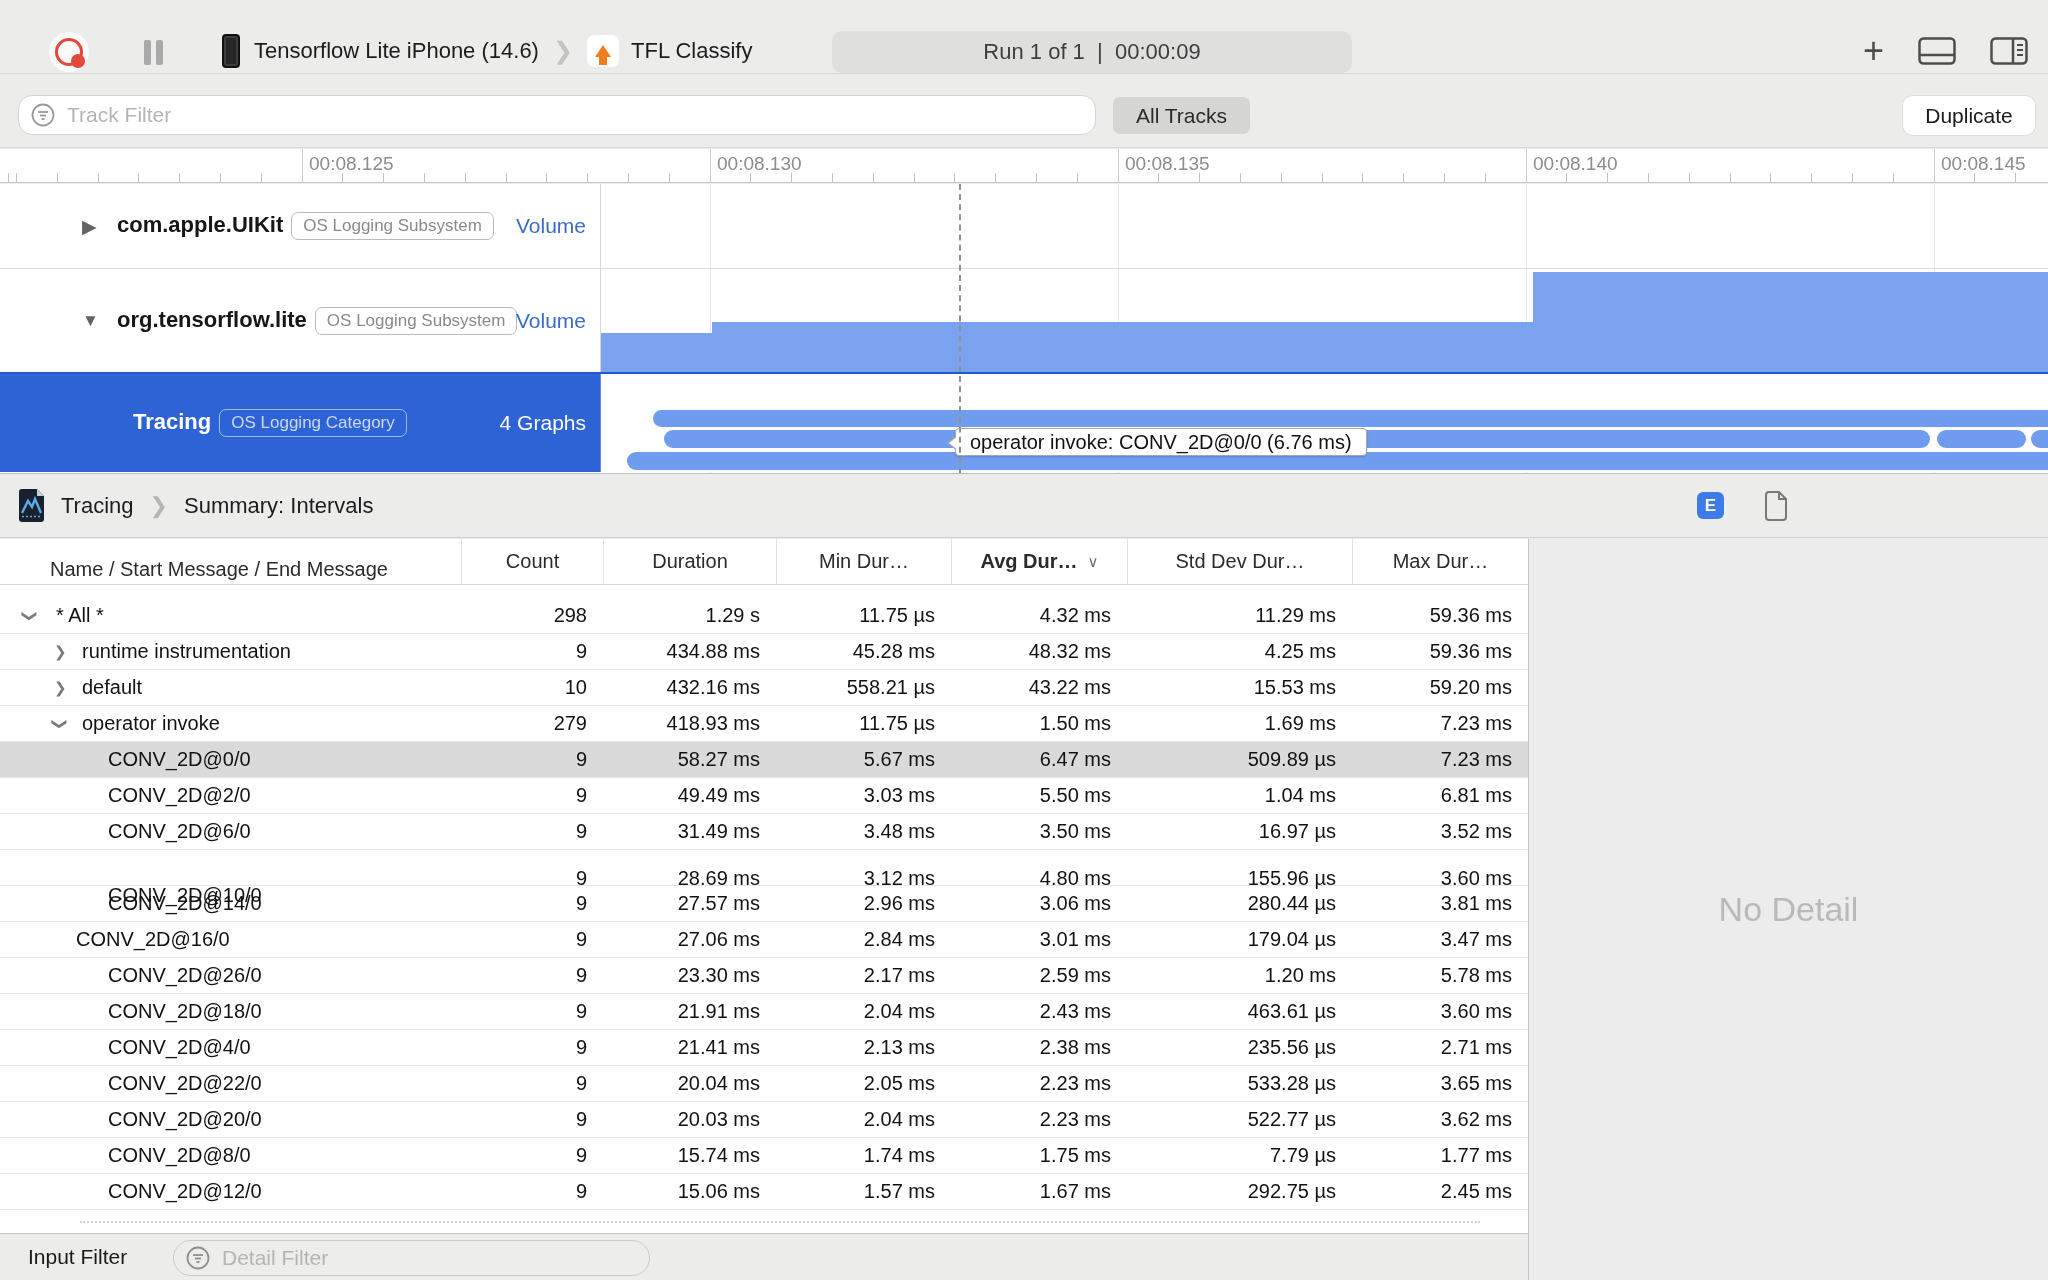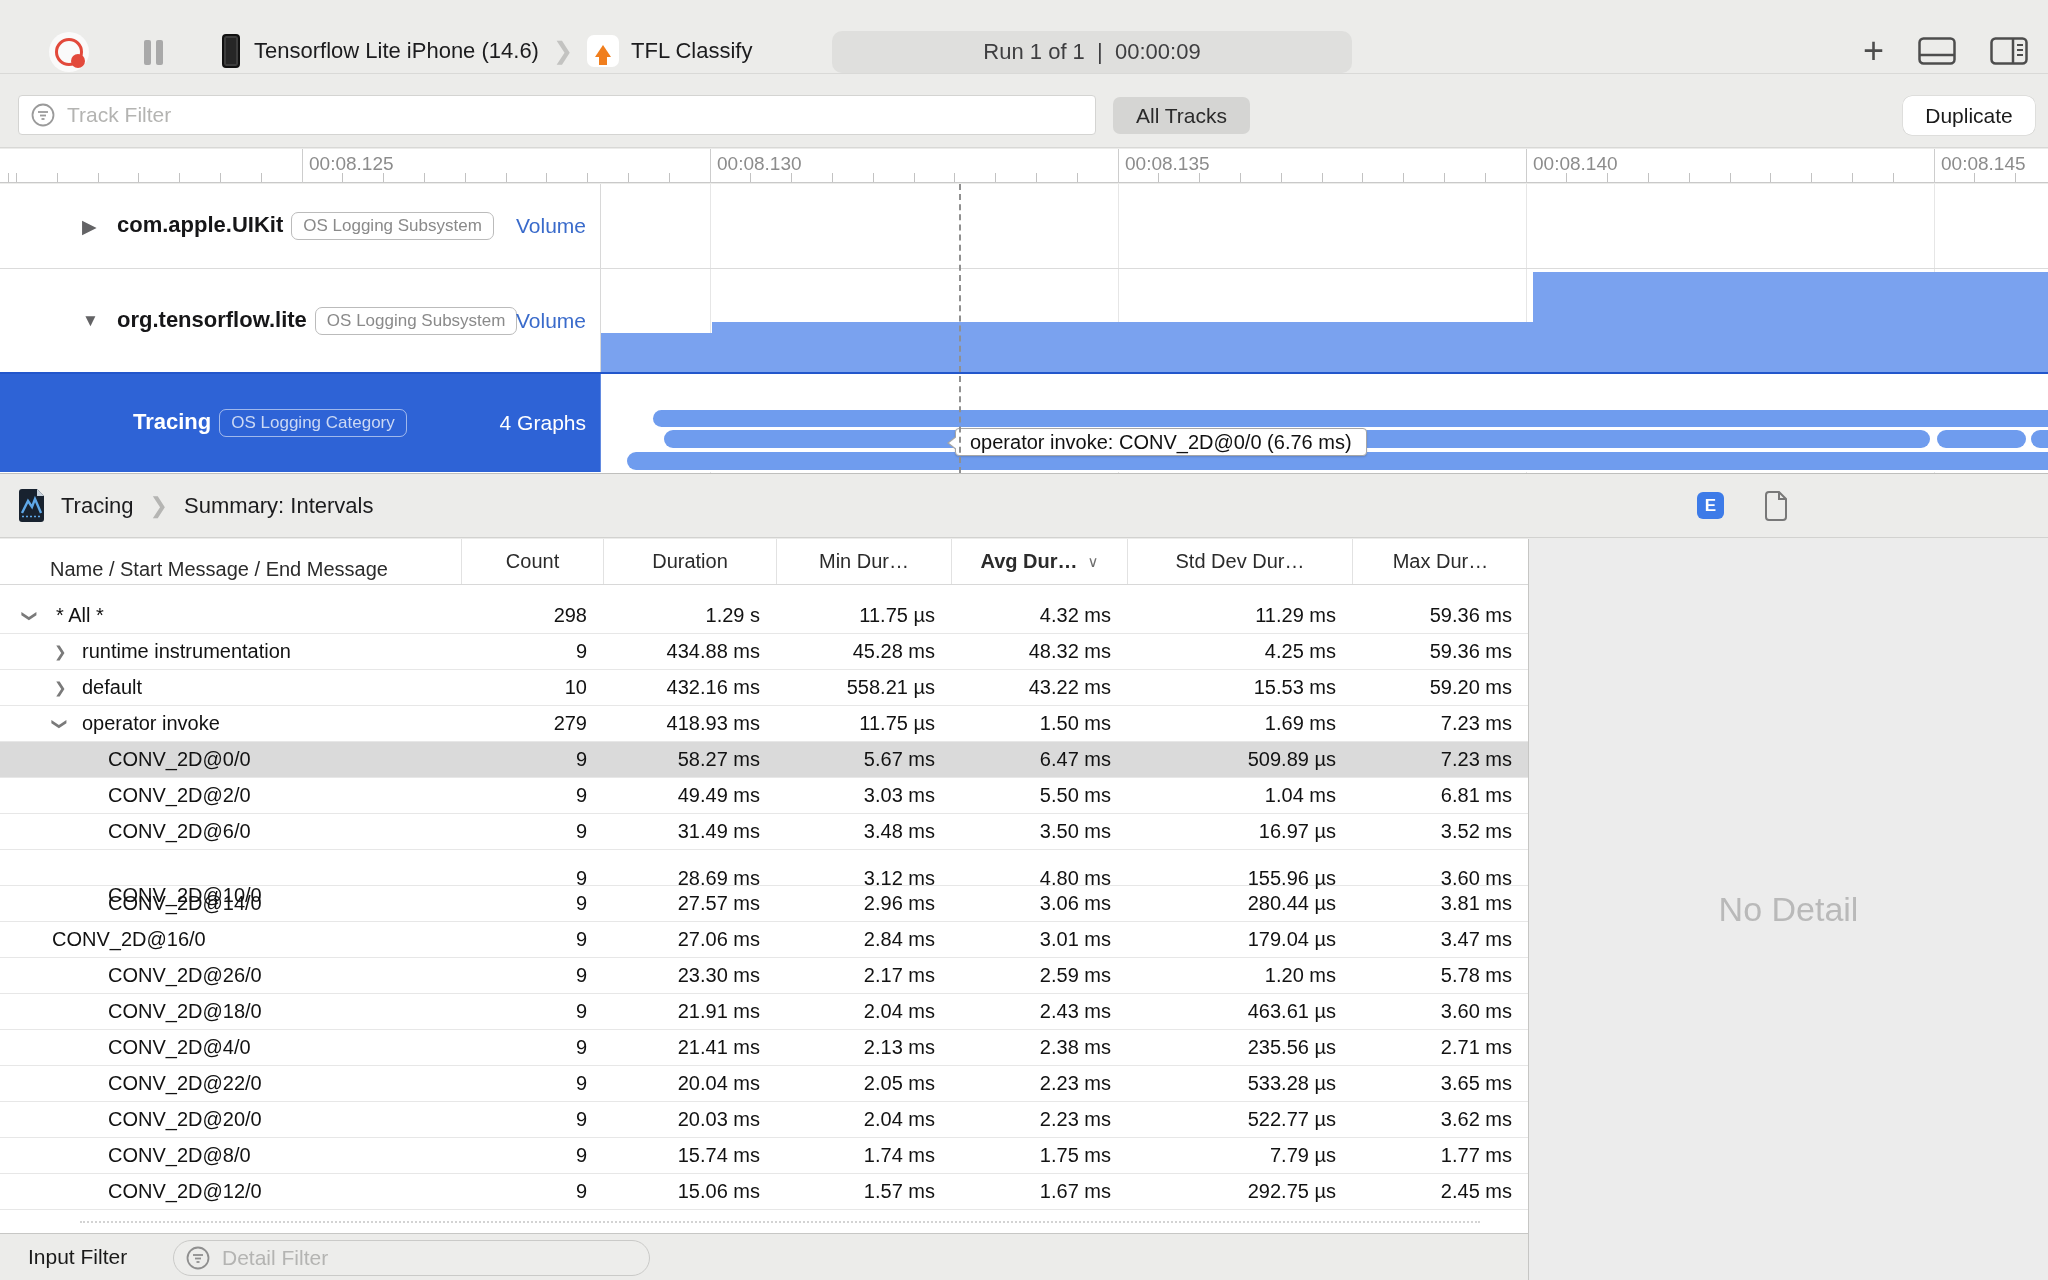--- a/index.html
+++ b/index.html
@@ -22,21 +22,21 @@
   .tf-icon { width:32px; height:32px; background:#fff; border-radius:7px; display:flex; align-items:center; justify-content:center; margin-right:12px; }
   .tf-arrow { width:0; height:0; border-left:8px solid transparent; border-right:8px solid transparent; border-bottom:12px solid #F07E1D; position:relative; }
   .tf-arrow:after { content:""; position:absolute; left:-4px; top:11px; width:8px; height:9px; background:#F07E1D; }
   .run-pill { position:absolute; left:832px; top:31px; width:520px; height:42px; background:#DFDFDD; border-radius:10px; display:flex; align-items:center; justify-content:center; font-size:22px; color:#3E3E40; white-space:pre; }
   .tb-right { position:absolute; right:20px; top:28px; height:46px; display:flex; align-items:center; gap:34px; }
   .plus-btn { font-size:36px; color:#4d4d4d; font-weight:300; line-height:36px; cursor:pointer; }
   .pane-btn { cursor:pointer; display:block; }
 
   
   .filterbar { position:absolute; left:0; top:75px; width:2048px; height:73px; background:#ECECEA; border-bottom:1px solid #D8D8D6; }
-  .tf-input { position:absolute; left:18px; top:20px; width:1078px; height:40px; background:#FFFFFF; border:1px solid #D4D4D2; border-radius:4px; display:flex; align-items:center; padding-left:12px; cursor:text; }
+  .tf-input { position:absolute; left:18px; top:20px; width:1078px; height:40px; background:#FFFFFF; border:1px solid #D4D4D2; border-radius:14px; display:flex; align-items:center; padding-left:12px; cursor:text; }
   .filter-glyph { flex:0 0 auto; margin-right:12px; }
   .placeholder { font-size:21px; color:#B4B4B2; }
   .alltracks { position:absolute; left:1113px; top:22px; width:137px; height:37px; background:#D5D5D3; border-radius:7px; display:flex; align-items:center; justify-content:center; font-size:21px; color:#2B2B2B; cursor:pointer; }
   .duplicate { position:absolute; left:1903px; top:21px; width:132px; height:39px; background:#FFFFFF; border-radius:9px; display:flex; align-items:center; justify-content:center; font-size:21px; color:#1A1A1A; cursor:pointer; box-shadow:0 0 0 0.5px #D0D0CE; }
 
   
   .ruler { position:absolute; left:0; top:149px; width:2048px; height:34px; background:#fff; border-bottom:1px solid #C9C9C9; cursor:pointer; }
   .ruler .minor-ticks { position:absolute; left:0; bottom:0; width:2048px; height:9px;
       background-image:repeating-linear-gradient(90deg,#C2C2C2 0px,#C2C2C2 1px,transparent 1px,transparent 40.8px);
       background-position:16px 0; }
@@ -386,21 +386,21 @@
           </div>
           <div class="cell-num">9</div>
           <div class="cell-num">27.57 ms</div>
           <div class="cell-num">2.96 ms</div>
           <div class="cell-num">3.06 ms</div>
           <div class="cell-num">280.44 µs</div>
           <div class="cell-num">3.81 ms</div>
         </div>
         <div class="trow">
           <div class="cell-name">
-            <span style="margin-left: 52px;">CONV_2D@16/0</span>
+            <span style="margin-left: 76px;">CONV_2D@16/0</span>
           </div>
           <div class="cell-num">9</div>
           <div class="cell-num">27.06 ms</div>
           <div class="cell-num">2.84 ms</div>
           <div class="cell-num">3.01 ms</div>
           <div class="cell-num">179.04 µs</div>
           <div class="cell-num">3.47 ms</div>
         </div>
         <div class="trow">
           <div class="cell-name">

